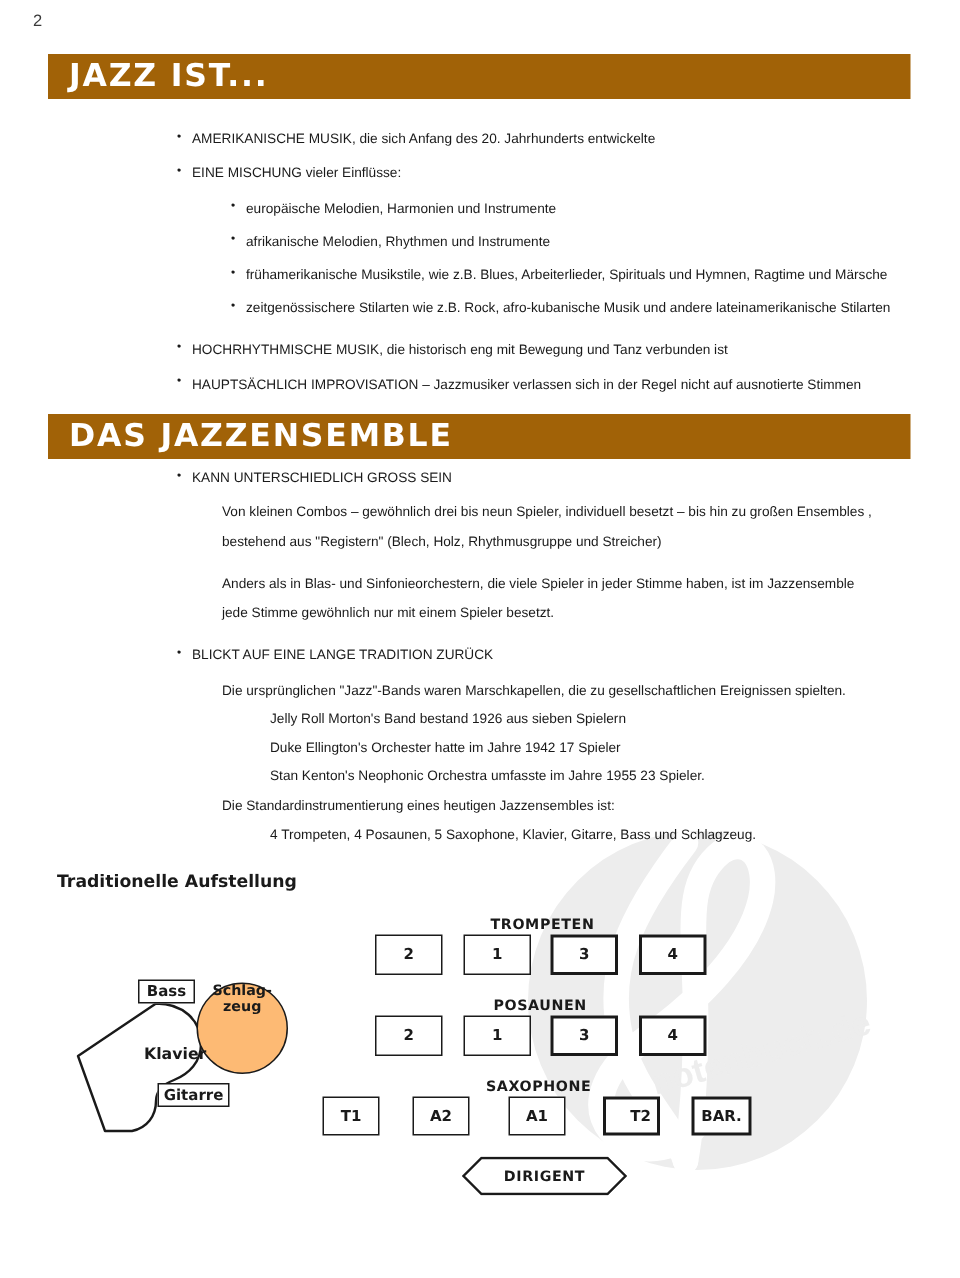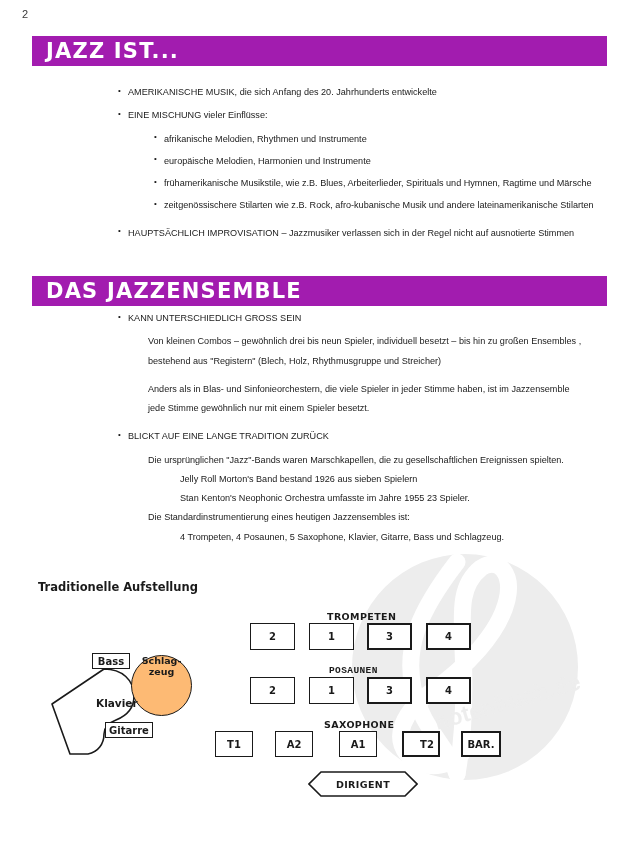--- a/index.html
+++ b/index.html
@@ -37,21 +37,21 @@
     pointer-events: none;
     z-index: 0;
   }
 
   
   .section-bar {
     position: absolute;
     left: 32px;
     width: 575px;
     height: 30px;
-    background: #a21caf;
+    background: #a16207;
     z-index: 1;
   }
   .section-bar .bar-title {
     position: absolute;
     left: 14px;
     top: 50%;
     transform: translateY(-50%);
     color: #ffffff;
     font-size: 21px;
     font-weight: bold;
@@ -241,43 +241,45 @@
   </g>
 </svg>
 
 <div class="section-bar" id="bar-jazz-ist">
   <div class="bar-title">JAZZ IST...</div>
 </div>
 
 <div class="content-block" id="block-jazz-ist">
   <div class="bullet-l1">AMERIKANISCHE MUSIK, die sich Anfang des 20. Jahrhunderts entwickelte</div>
   <div class="bullet-l1">EINE MISCHUNG vieler Einflüsse:</div>
+  <div class="bullet-l2">europäische Melodien, Harmonien und Instrumente</div>
   <div class="bullet-l2">afrikanische Melodien, Rhythmen und Instrumente</div>
-  <div class="bullet-l2">europäische Melodien, Harmonien und Instrumente</div>
   <div class="bullet-l2">frühamerikanische Musikstile, wie z.B. Blues, Arbeiterlieder, Spirituals und Hymnen, Ragtime und Märsche</div>
   <div class="bullet-l2">zeitgenössischere Stilarten wie z.B. Rock, afro-kubanische Musik und andere lateinamerikanische Stilarten</div>
   <div class="gap-sm"></div>
+  <div class="bullet-l1">HOCHRHYTHMISCHE MUSIK, die historisch eng mit Bewegung und Tanz verbunden ist</div>
   <div class="bullet-l1">HAUPTSÄCHLICH IMPROVISATION – Jazzmusiker verlassen sich in der Regel nicht auf ausnotierte Stimmen</div>
 </div>
 
 <div class="section-bar" id="bar-jazzensemble">
   <div class="bar-title">DAS JAZZENSEMBLE</div>
 </div>
 
 <div class="content-block" id="block-jazzensemble">
   <div class="bullet-l1">KANN UNTERSCHIEDLICH GROSS SEIN</div>
   <div class="sub-line">Von kleinen Combos – gewöhnlich drei bis neun Spieler, individuell besetzt – bis hin zu großen Ensembles ,</div>
   <div class="sub-line">bestehend aus "Registern" (Blech, Holz, Rhythmusgruppe und Streicher)</div>
   <div class="gap-md"></div>
   <div class="sub-line">Anders als in Blas- und Sinfonieorchestern, die viele Spieler in jeder Stimme haben, ist im Jazzensemble</div>
   <div class="sub-line">jede Stimme gewöhnlich nur mit einem Spieler besetzt.</div>
   <div class="gap-md"></div>
   <div class="bullet-l1">BLICKT AUF EINE LANGE TRADITION ZURÜCK</div>
   <div class="sub-line">Die ursprünglichen "Jazz"-Bands waren Marschkapellen, die zu gesellschaftlichen Ereignissen spielten.</div>
   <div class="sub-line-deep">Jelly Roll Morton's Band bestand 1926 aus sieben Spielern</div>
+  <div class="sub-line-deep">Duke Ellington's Orchester hatte im Jahre 1942 17 Spieler</div>
   <div class="sub-line-deep">Stan Kenton's Neophonic Orchestra umfasste im Jahre 1955 23 Spieler.</div>
   <div class="sub-line">Die Standardinstrumentierung eines heutigen Jazzensembles ist:</div>
   <div class="sub-line-deep">4 Trompeten, 4 Posaunen, 5 Saxophone, Klavier, Gitarre, Bass und Schlagzeug.</div>
 </div>
 
 <div id="diagram-title">Traditionelle Aufstellung</div>
 
 <svg id="piano-shape" width="110" height="92" viewBox="0 0 110 92">
   <path d="M56 3 C 74 3, 86 14, 86 30 C 86 42, 78 50, 68 54 C 60 57, 56 62, 56 68 C 56 78, 50 86, 40 88 L 22 88 L 4 38 L 56 3 Z" fill="#ffffff" stroke="#1a1a1a" stroke-width="1.6" stroke-linejoin="round"></path>
 </svg>
@@ -291,21 +293,21 @@
   <span>Schlag-</span>
   <span>zeug</span>
 </div>
 
 <div class="row-label" style="left:327px; top:611px;">TROMPETEN</div>
 <div class="seat" style="left:250px; top:623px; width:45px; height:27px;">2</div>
 <div class="seat" style="left:309px; top:623px; width:45px; height:27px;">1</div>
 <div class="seat thick" style="left:367px; top:623px; width:45px; height:27px;">3</div>
 <div class="seat thick" style="left:426px; top:623px; width:45px; height:27px;">4</div>
 
-<div class="row-label" style="left:329px; top:665px;font-family:Liberation Mono, monospace;">POSAUNEN</div>
+<div class="row-label" style="left:329px; top:665px;">POSAUNEN</div>
 <div class="seat" style="left:250px; top:677px; width:45px; height:27px;">2</div>
 <div class="seat" style="left:309px; top:677px; width:45px; height:27px;">1</div>
 <div class="seat thick" style="left:367px; top:677px; width:45px; height:27px;">3</div>
 <div class="seat thick" style="left:426px; top:677px; width:45px; height:27px;">4</div>
 
 <div class="row-label" style="left:324px; top:719px;">SAXOPHONE</div>
 <div class="seat" style="left:215px; top:731px; width:38px; height:26px;">T1</div>
 <div class="seat" style="left:275px; top:731px; width:38px; height:26px;text-align:center;">A2</div>
 <div class="seat" style="left:339px; top:731px; width:38px; height:26px;">A1</div>
 <div class="seat thick" style="left:402px; top:731px; width:38px; height:26px;padding-left:12px;">T2</div>

